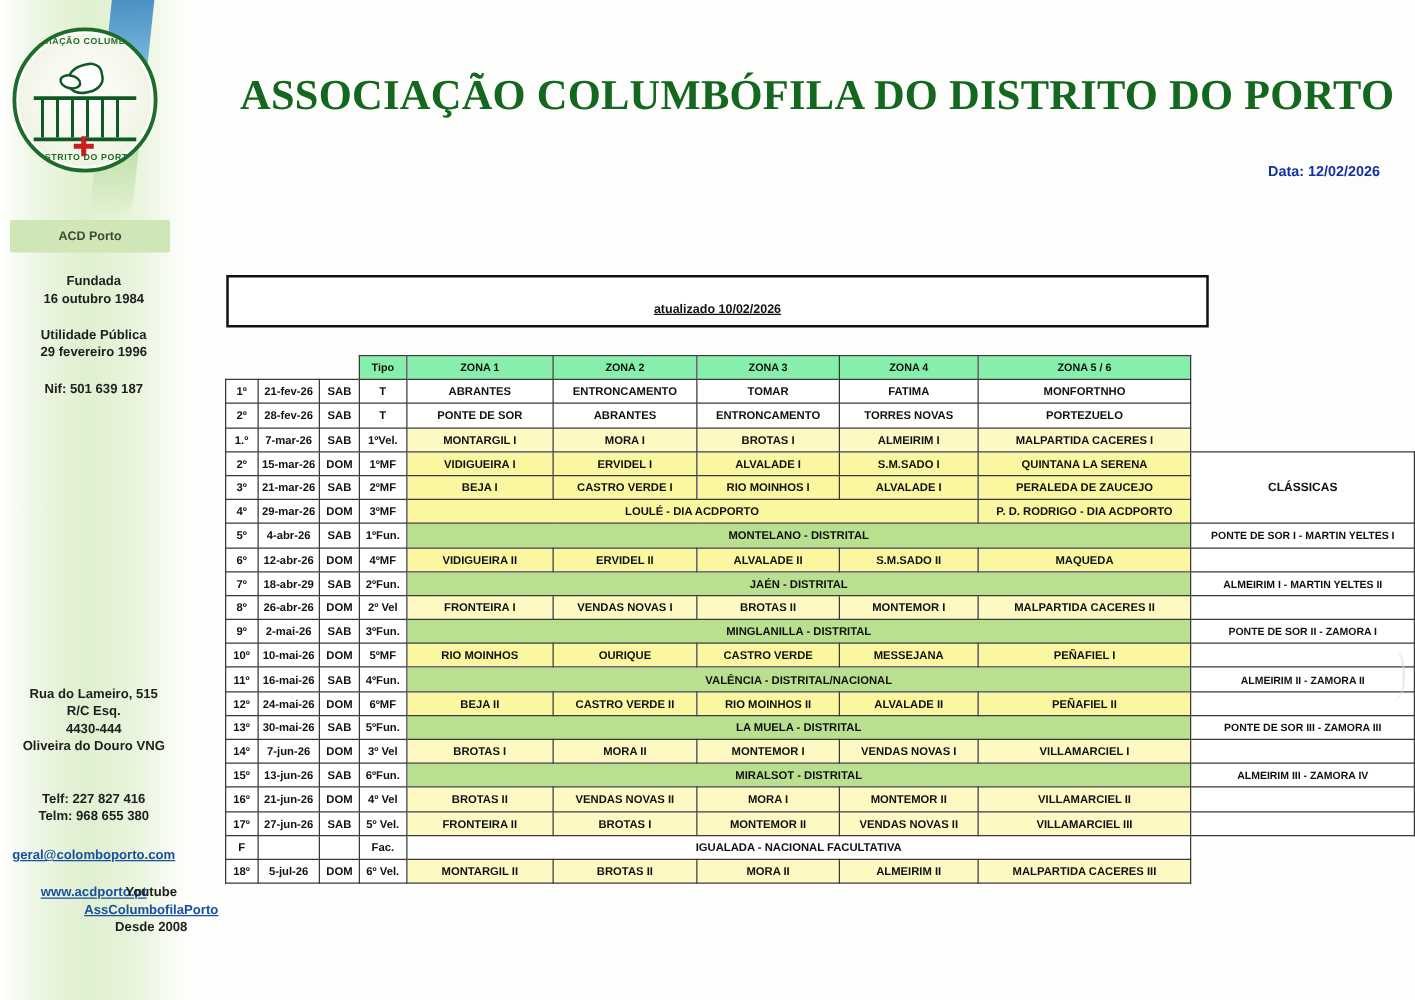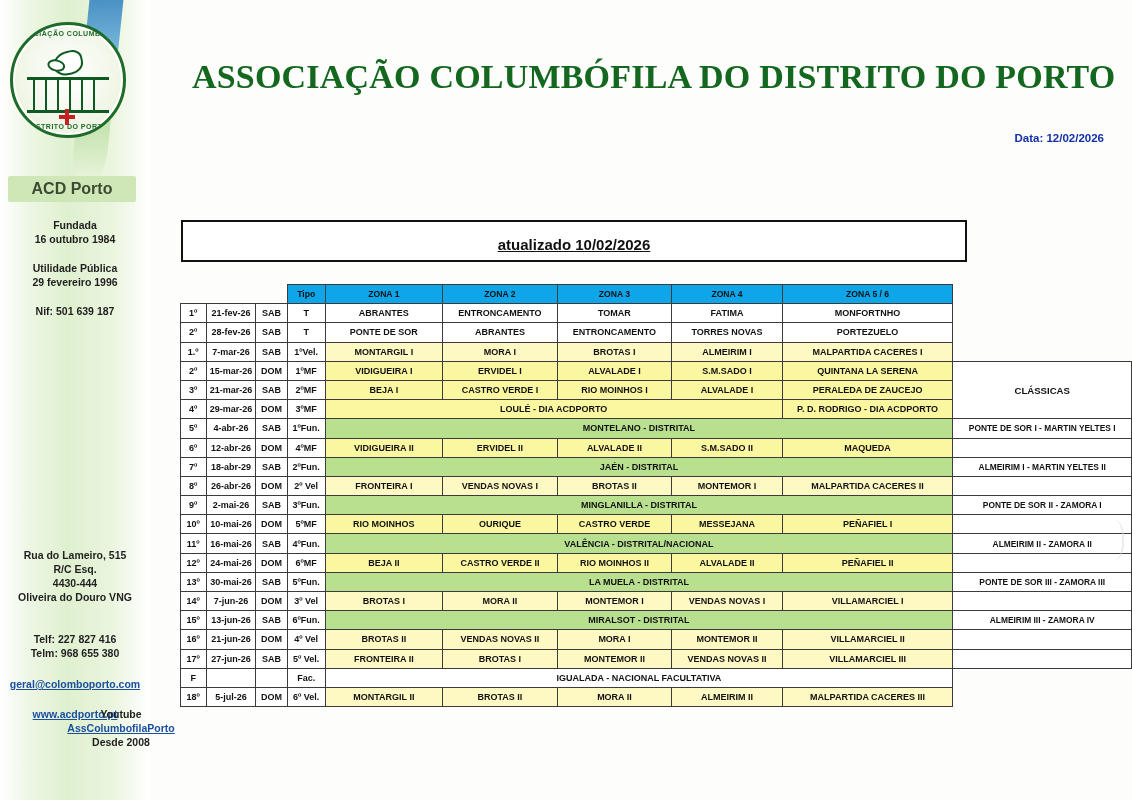--- a/index.html
+++ b/index.html
@@ -57,21 +57,21 @@
   .logo .redcross:before,.logo .redcross:after{
     content:"";position:absolute;background:#c62020;
   }
   .logo .redcross:before{left:6px;top:0;width:4px;height:16px;}
   .logo .redcross:after{left:0;top:6px;width:16px;height:4px;}
 
   .acd-chip{
     position:absolute;left:8px;top:176px;width:128px;height:26px;
     background:#cfe6b6;border-radius:2px;
     display:flex;align-items:center;justify-content:center;
-    font-size:16px;color:#3c4a34;font-weight:bold;
+    font-size:10px;color:#3c4a34;font-weight:bold;
   }
   .sidebar-text{
     position:absolute;left:0;width:150px;text-align:center;
     font-size:10.5px;color:#1f1f1f;font-weight:bold;line-height:14px;
   }
   .s1{top:218px;}
   .s2{top:261px;}
   .s3{top:304px;}
   .s4{top:548px;}
   .s5{top:632px;}
@@ -92,38 +92,38 @@
   }
   .cal-title-box{
     position:absolute;left:181px;top:220px;width:782px;height:38px;
     border:2px solid #111;background:#ffffff;
     display:flex;align-items:center;justify-content:center;gap:30px;
   }
   .cal-title{
     font-size:21px;font-weight:bold;color:#111;
   }
   .cal-updated{
-    font-size:15px;font-weight:bold;color:#111;text-decoration:underline;
+    font-size:10px;font-weight:bold;color:#111;text-decoration:underline;
     align-self:flex-end;margin-bottom:7px;
   }
 
   
   table.cal{
     position:absolute;left:180px;top:284px;
     border-collapse:collapse;
     font-size:9px;font-weight:bold;color:#111;
     table-layout:fixed;
   }
   table.cal td,table.cal th{
     border:1px solid #3b3b3b;
     text-align:center;vertical-align:middle;
     height:18.2px;padding:0 1px;
     white-space:nowrap;overflow:hidden;
   }
-  th.hdr{background:#0ea5e9;font-size:8.6px;font-weight:bold;}
+  th.hdr{background:#86efac;font-size:8.6px;font-weight:bold;}
   .c-num{width:26px;}
   .c-date{width:50px;}
   .c-day{width:32px;}
   .c-type{width:38px;}
   .c-z1{width:120px;}
   .c-z2{width:116px;}
   .c-z3{width:116px;}
   .c-z4{width:112px;}
   .c-z56{width:172px;}
   .c-cls{width:180px;}

